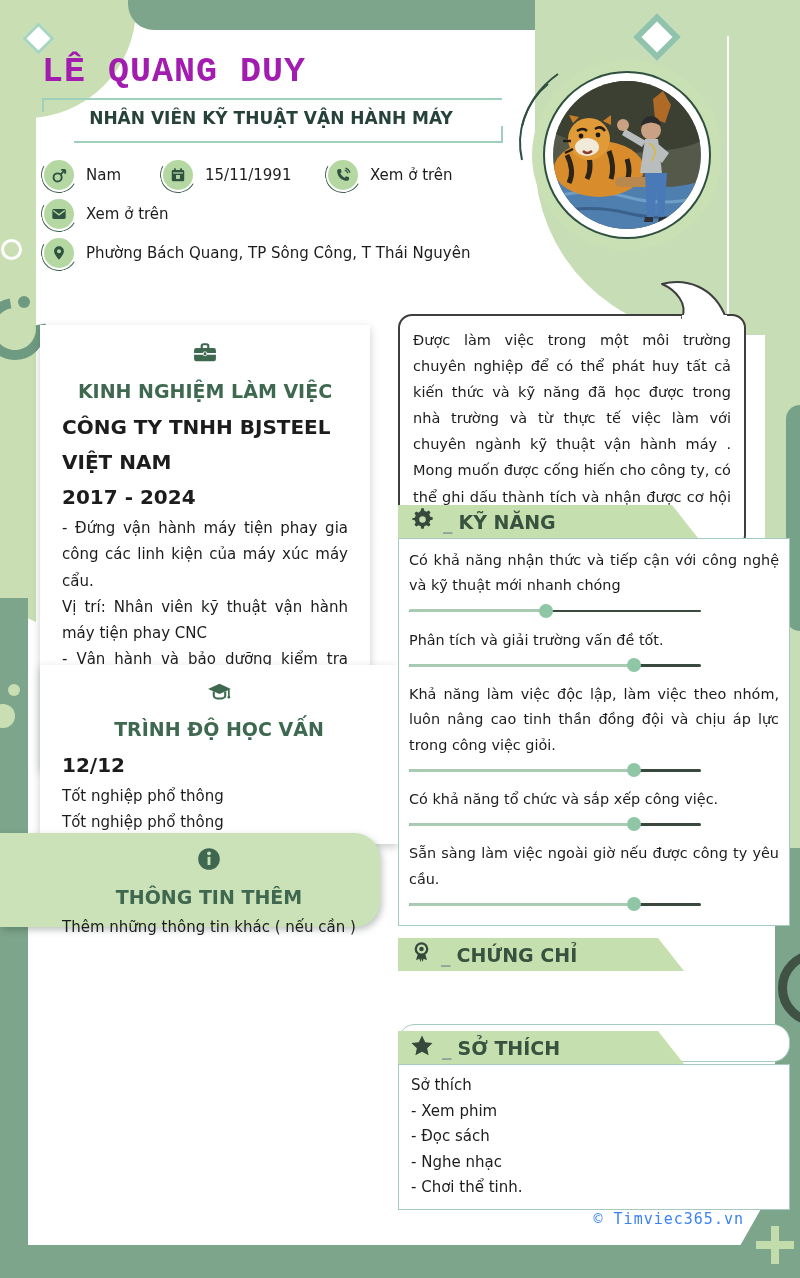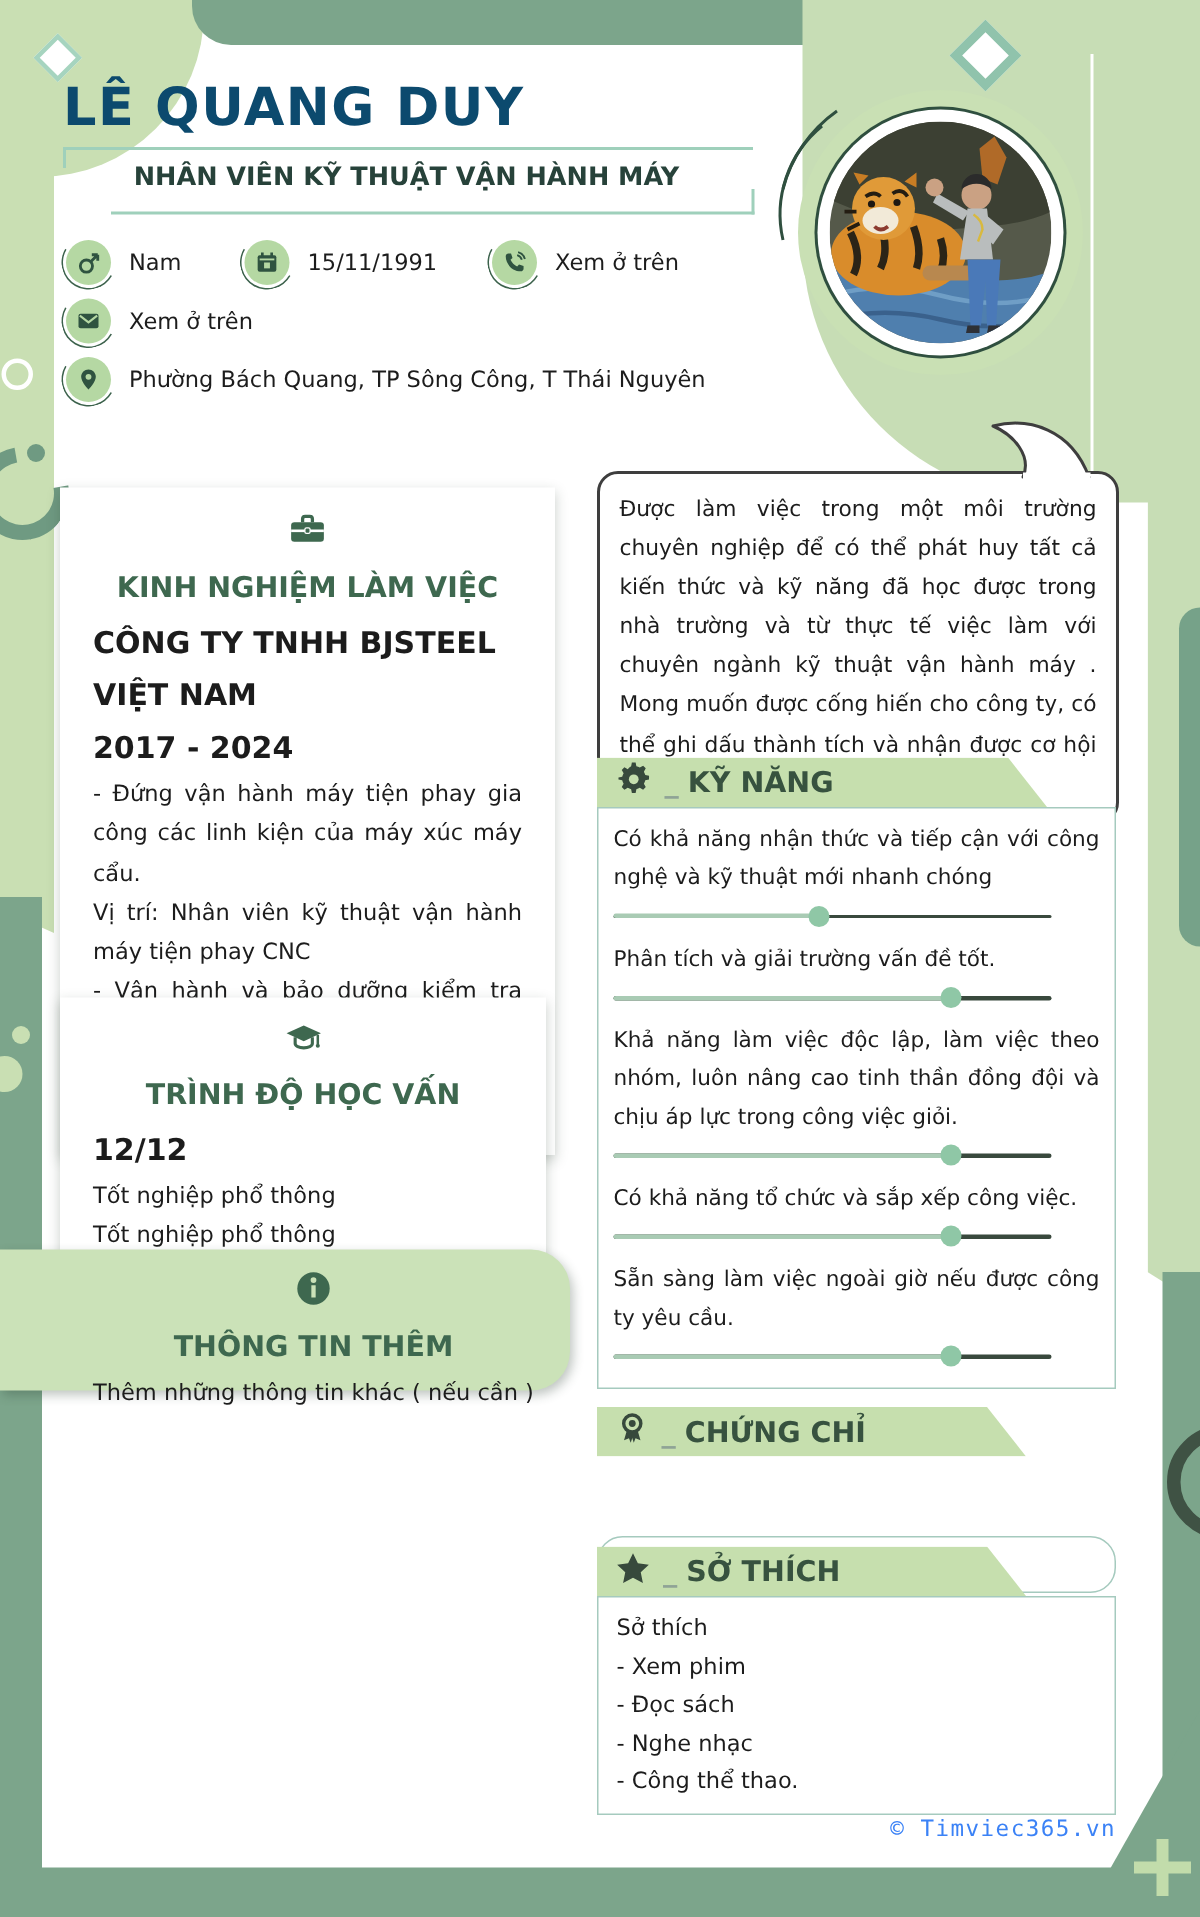--- a/index.html
+++ b/index.html
@@ -27,21 +27,21 @@
   .ring-white{left:1px;top:239px;width:15px;height:15px;border:3px solid #fff;border-radius:50%;z-index:1;}
   .hook-teal{left:-16px;top:298px;width:42px;height:42px;border:10px solid #6f9a82;border-top-color:transparent;border-radius:50%;transform:rotate(35deg);z-index:1;}
   .dot-teal{left:18px;top:296px;width:12px;height:12px;background:#6f9a82;border-radius:50%;z-index:1;}
   .dot-light-sm{left:8px;top:684px;width:12px;height:12px;background:#c9dfb3;border-radius:50%;z-index:1;}
   .dot-light-lg{left:-9px;top:704px;width:24px;height:24px;background:#c9dfb3;border-radius:50%;z-index:1;}
   .plus-mark{left:756px;top:1226px;width:38px;height:38px;z-index:3;}
   .plus-mark::before{content:"";position:absolute;left:15px;top:0;width:8px;height:38px;background:#c2dcab;}
   .plus-mark::after{content:"";position:absolute;left:0;top:15px;width:38px;height:8px;background:#c2dcab;}
 
   
-  .name{position:absolute;left:42px;top:52px;font-size:35px;font-weight:bold;color:#0c4a6e;letter-spacing:1px;z-index:4;}
+  .name{position:absolute;left:42px;top:52px;font-size:35px;font-weight:bold;color:#a21caf;letter-spacing:1px;z-index:4;font-family:Liberation Mono, monospace;}
   .bracket-top{position:absolute;left:42px;top:98px;width:458px;height:12px;border-top:2px solid #9fd0bb;border-left:2px solid #9fd0bb;z-index:4;}
   .job-title{position:absolute;left:42px;top:108px;width:458px;text-align:center;font-size:17px;font-weight:bold;color:#27423a;z-index:4;}
   .bracket-bottom{position:absolute;left:74px;top:126px;width:427px;height:15px;border-bottom:2px solid #9fd0bb;border-right:2px solid #9fd0bb;z-index:4;}
 
   .contact-item{position:absolute;display:flex;align-items:center;gap:12px;font-size:15px;color:#1c1c1c;z-index:4;}
   .icon-circle{position:relative;width:30px;height:30px;border-radius:50%;background:#b5d8a3;display:flex;align-items:center;justify-content:center;flex:0 0 auto;}
   .icon-circle::after{content:"";position:absolute;inset:-3px;border-radius:50%;border:1.5px solid #3c624c;border-top-color:transparent;border-right-color:transparent;transform:rotate(-15deg);}
   .icon-circle svg{display:block;}
 
   
@@ -51,35 +51,35 @@
   .photo-arcs{position:absolute;left:510px;top:64px;z-index:3;}
 
   
   .bubble{position:absolute;left:398px;top:314px;width:348px;box-sizing:border-box;border:2px solid #3e3e3e;border-radius:14px;background:#fff;
           padding:11px 13px;font-size:14.5px;line-height:1.8;text-align:justify;z-index:4;}
   .bubble-tail{position:absolute;left:652px;top:278px;z-index:5;}
 
   
   .card{position:absolute;background:#fff;box-shadow:0 3px 8px rgba(40,60,45,.25);box-sizing:border-box;z-index:4;}
   .card-exp{left:40px;top:325px;width:330px;padding:16px 22px 18px 22px;}
-  .card-edu{left:40px;top:665px;width:324px;padding:16px 22px 8px 22px;}
+  .card-edu{left:40px;top:665px;width:358px;padding:16px 22px 8px 22px;}
   .sec-head{display:flex;align-items:center;gap:11px;font-size:19px;font-weight:bold;color:#3e684f;margin-bottom:8px;flex-direction:column;}
   .bold-line{font-size:20px;font-weight:bold;line-height:1.75;}
   .body-line{font-size:15px;line-height:1.75;text-align:justify;}
   .info-box{position:absolute;left:0;top:833px;width:380px;height:94px;background:#cbe2b8;border-radius:0 26px 26px 0;
             box-shadow:2px 3px 7px rgba(40,60,45,.3);box-sizing:border-box;padding:14px 24px 0 40px;z-index:4;}
   .info-box .sec-head{margin-left:22px;margin-bottom:6px;}
   .info-box .body-line{margin-left:22px;}
 
   
   .banner{position:absolute;height:33px;background:#c6dfae;display:flex;align-items:center;gap:6px;padding-left:12px;box-sizing:border-box;z-index:4;
           clip-path:polygon(0 0,calc(100% - 26px) 0,100% 100%,0 100%);}
   .banner .title{font-size:19px;font-weight:bold;color:#37523f;}
   .banner .prefix{font-size:19px;font-weight:bold;color:#8fa396;margin-left:2px;}
-  .rbox{position:absolute;left:398px;width:346px;box-sizing:border-box;border:1px solid #a5cabe;background:#fff;z-index:4;}
+  .rbox{position:absolute;left:398px;width:392px;box-sizing:border-box;border:1px solid #a5cabe;background:#fff;z-index:4;}
   .skills-box{top:538px;padding:9px 8px 4px 8px;}
   .skill-text{font-size:14.4px;line-height:1.76;text-align:justify;padding:0 2px;}
   .skill-slider{position:relative;height:14px;margin:5px 2px 10px 2px;width:292px;}
   .track-dark{position:absolute;left:0;right:0;top:6px;height:2.5px;background:#39493d;border-radius:2px;}
   .track-fill{position:absolute;left:0;top:5.5px;height:3px;width:var(--level);background:#a9cbb4;border-radius:2px;}
   .thumb{position:absolute;top:0;left:calc(var(--level) - 7px);width:14px;height:14px;border-radius:50%;background:#8fc7a6;}
   .cert-box{top:1024px;padding:9px 20px;font-size:15px;border-radius:17px;}
   .hobby-box{top:1064px;padding:8px 12px;font-size:15px;line-height:1.7;}
 
   .footer-credit{position:absolute;right:56px;top:1210px;font-family:"DejaVu Sans Mono","Liberation Mono",monospace;
@@ -349,18 +349,18 @@
     </span>
     <span class="prefix">_</span>
     <span class="title">SỞ THÍCH</span>
   </div>
   <div class="rbox hobby-box">
 
   <div>Sở thích</div>
       <div>- Xem phim</div>
       <div>- Đọc sách</div>
       <div>- Nghe nhạc</div>
-      <div>- Công thể thao.</div>
+      <div>- Chơi thể tinh.</div>
     </div>
 
   <a class="footer-credit">© Timviec365.vn</a>
 
 </div>
 
 </body></html>

